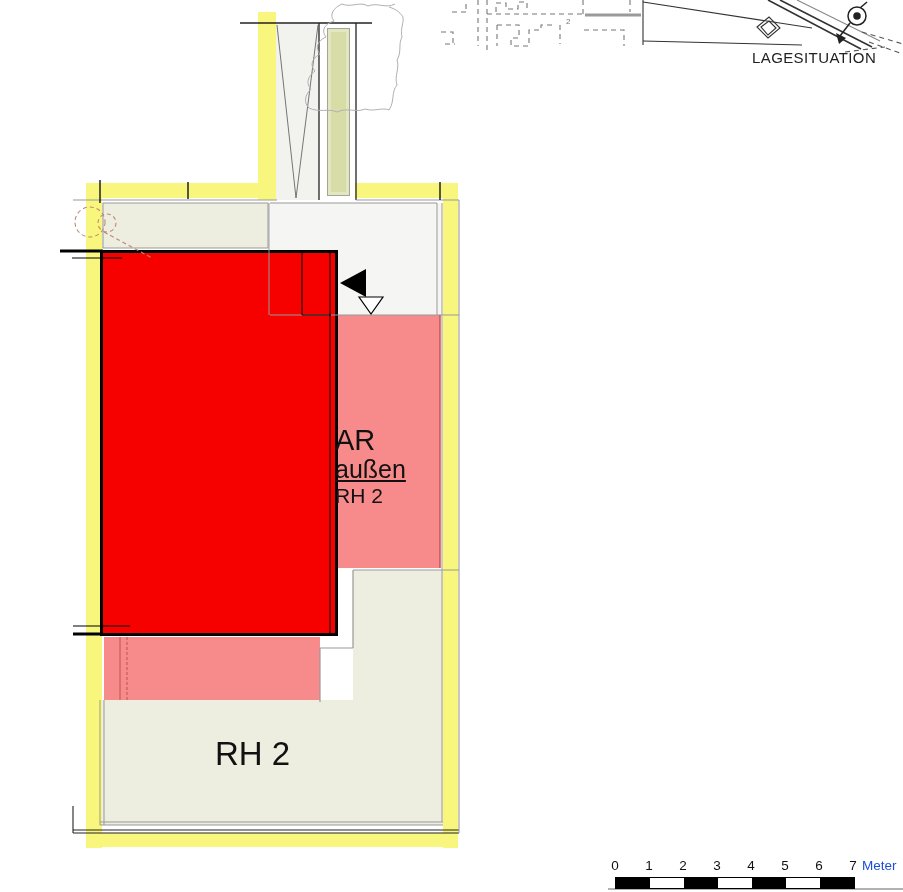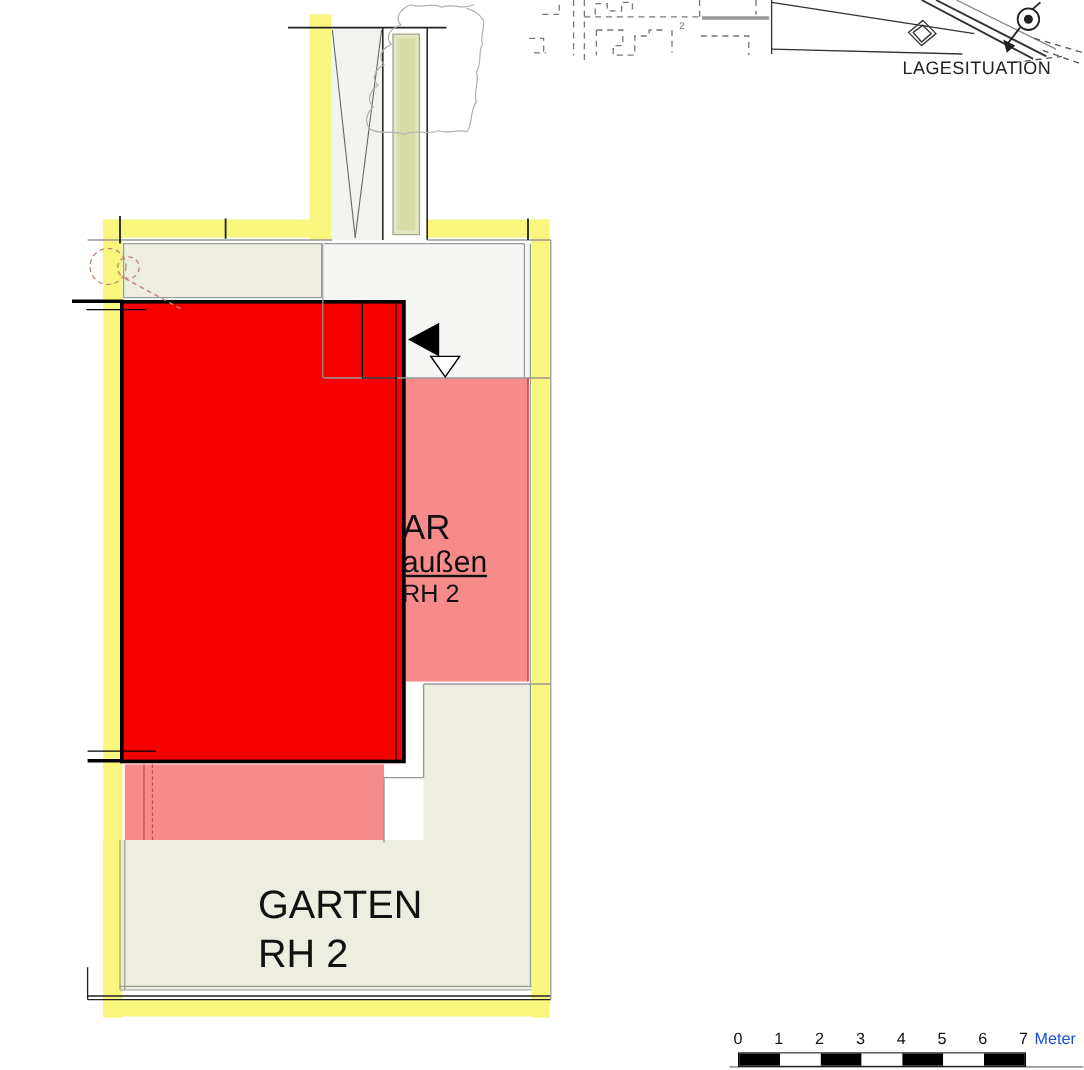--- a/index.html
+++ b/index.html
@@ -173,21 +173,20 @@
   <path d="M608,889 H903" stroke="#999" stroke-width="1.5" fill="none"></path>
 </svg>
 
 <div class="abs ar-label" style="left:335px;top:424px;">
   <div class="l1">AR</div>
   <div class="l2">außen</div>
   <div class="l3">RH 2</div>
 </div>
 
 <div class="abs garten-label" style="left:215px;top:733px;">
-  <div>GARTEN</div>
   <div>RH 2</div>
 </div>
 
 <div class="abs lage-label" style="left:752px;top:49px;width:146px;">LAGESITUATION</div>
 
 <div class="abs scalebar">
   <div class="ticks" id="scale-ticks">
       <span class="tick" style="left: -4px;">0</span>
       <span class="tick" style="left: 30px;">1</span>
       <span class="tick" style="left: 64px;">2</span>

